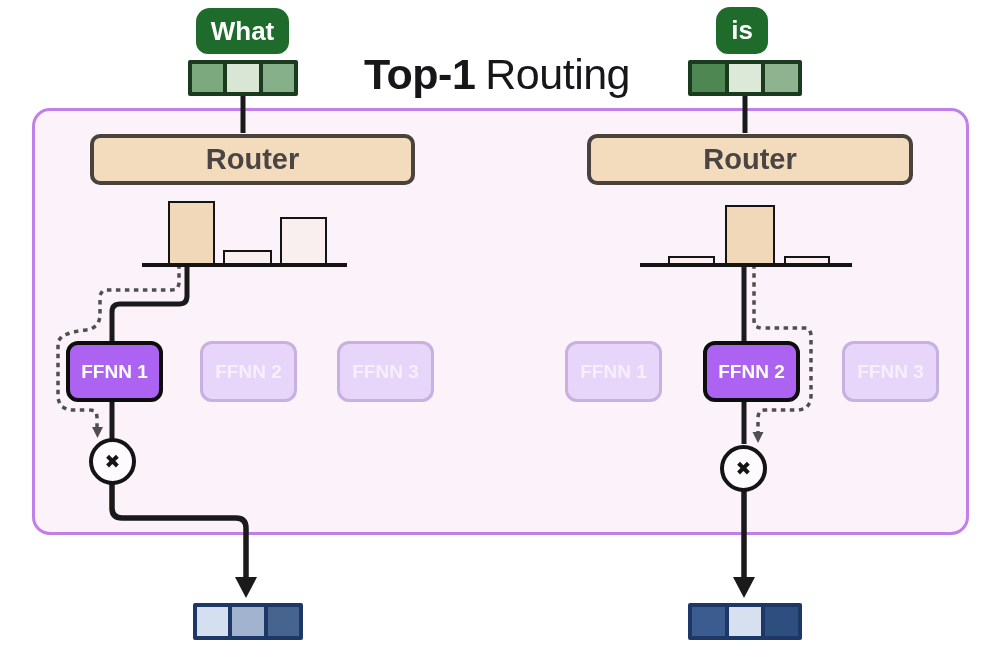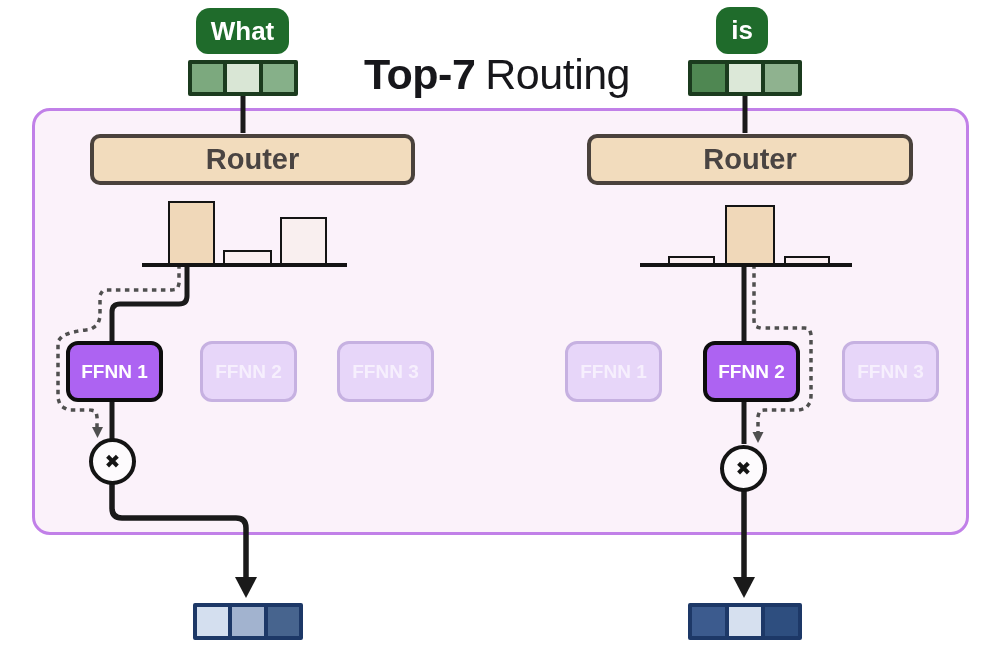--- a/index.html
+++ b/index.html
@@ -105,21 +105,21 @@
     <path d="M744,491 V580" stroke="#1A1A1A" stroke-width="5.5" fill="none"></path>
     <polygon points="733,577 755,577 744,598" fill="#1A1A1A"></polygon>
 
     <path d="M179,266 V282 Q179,290 171,290 H108 Q100,290 100,298 V314 Q100,328 86,330 Q58,333 58,344 V395 Q58,409 72,410 H89 Q97,410 97,418 V428" stroke="#4F4F4F" stroke-width="3.5" fill="none" stroke-dasharray="1 8" stroke-linecap="square"></path>
     <polygon points="92,427 103,427 97.5,438" fill="#4F4F4F"></polygon>
     <path d="M754,266 V320 Q754,328 762,328 H803 Q811,328 811,336 V395 Q811,409 798,410 H766 Q758,410 758,418 V433" stroke="#4F4F4F" stroke-width="3.5" fill="none" stroke-dasharray="1 8" stroke-linecap="square"></path>
     <polygon points="752.5,432 763.5,432 758,443" fill="#4F4F4F"></polygon>
   </svg>
 
   <div class="title">
-    <span class="b">Top-7</span><span class="r">Routing</span>
+    <span class="b">Top-1</span><span class="r">Routing</span>
   </div>
 
   <div class="chip what">What</div>
   <div class="chip is">is</div>
 
   <div class="strip green what">
     <div class="cell" style="background: rgb(124, 169, 126);"></div>
     <div class="cell" style="background: rgb(217, 230, 213);"></div>
     <div class="cell" style="background: rgb(134, 176, 137);"></div>
   </div>

